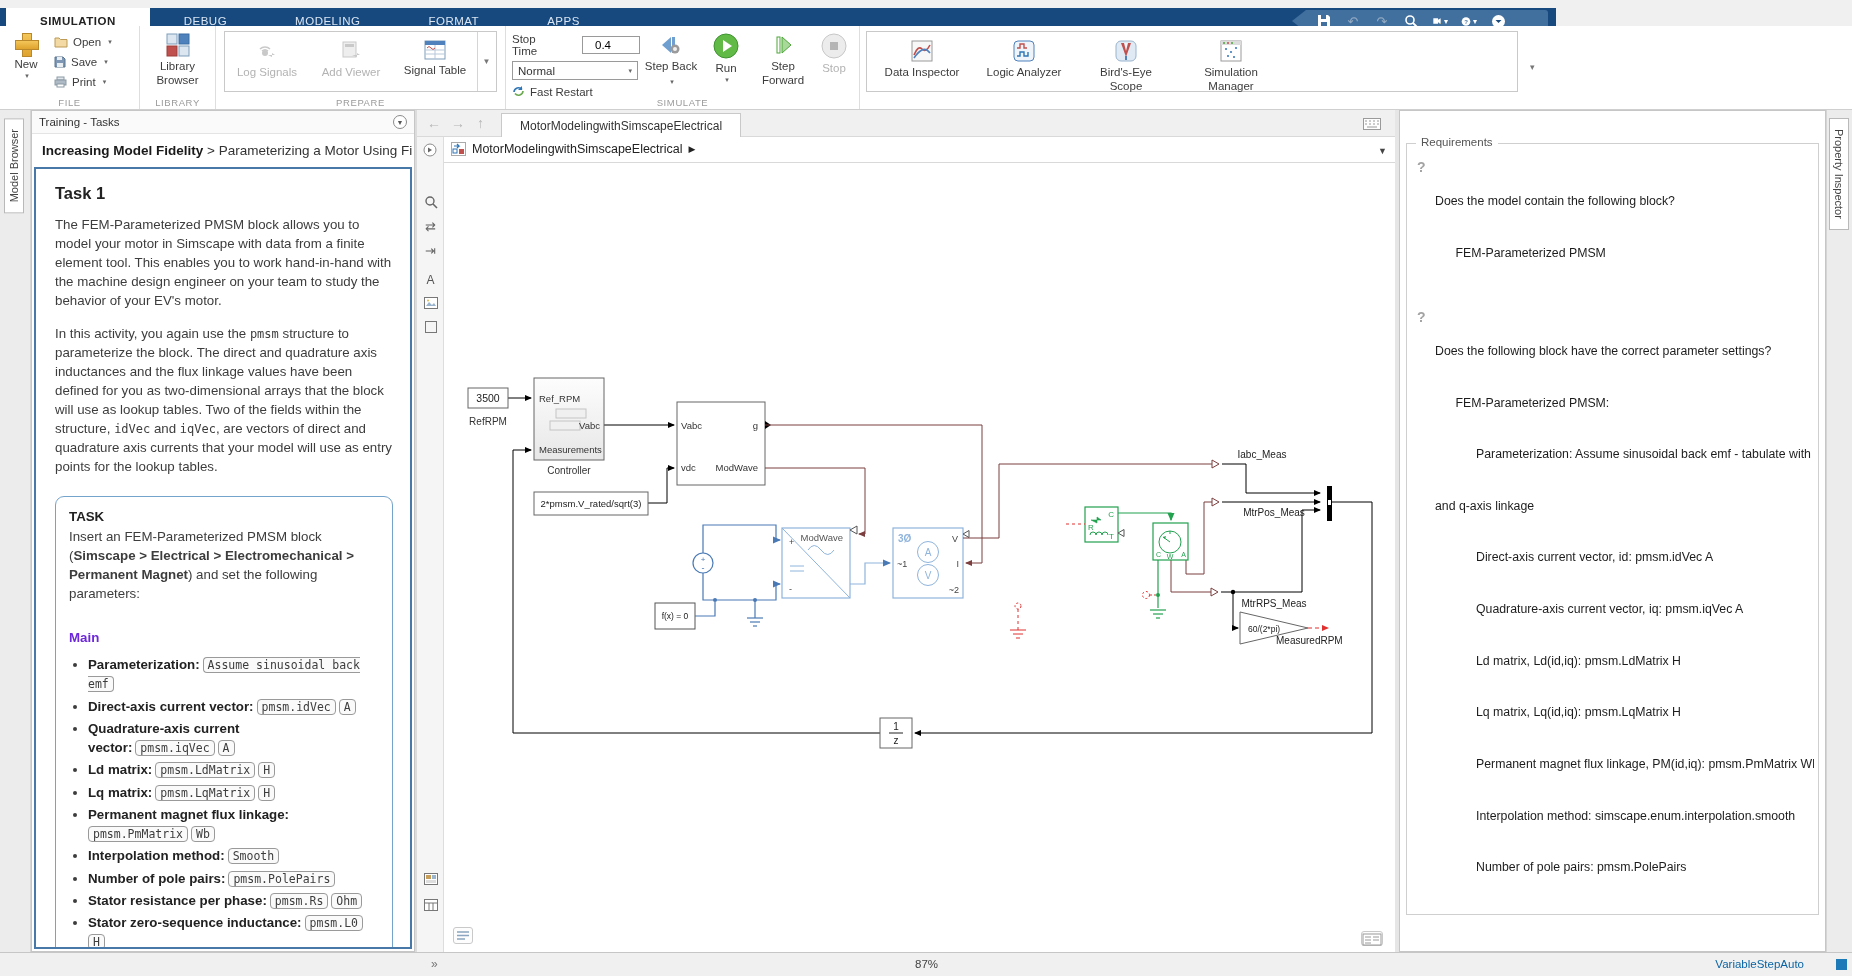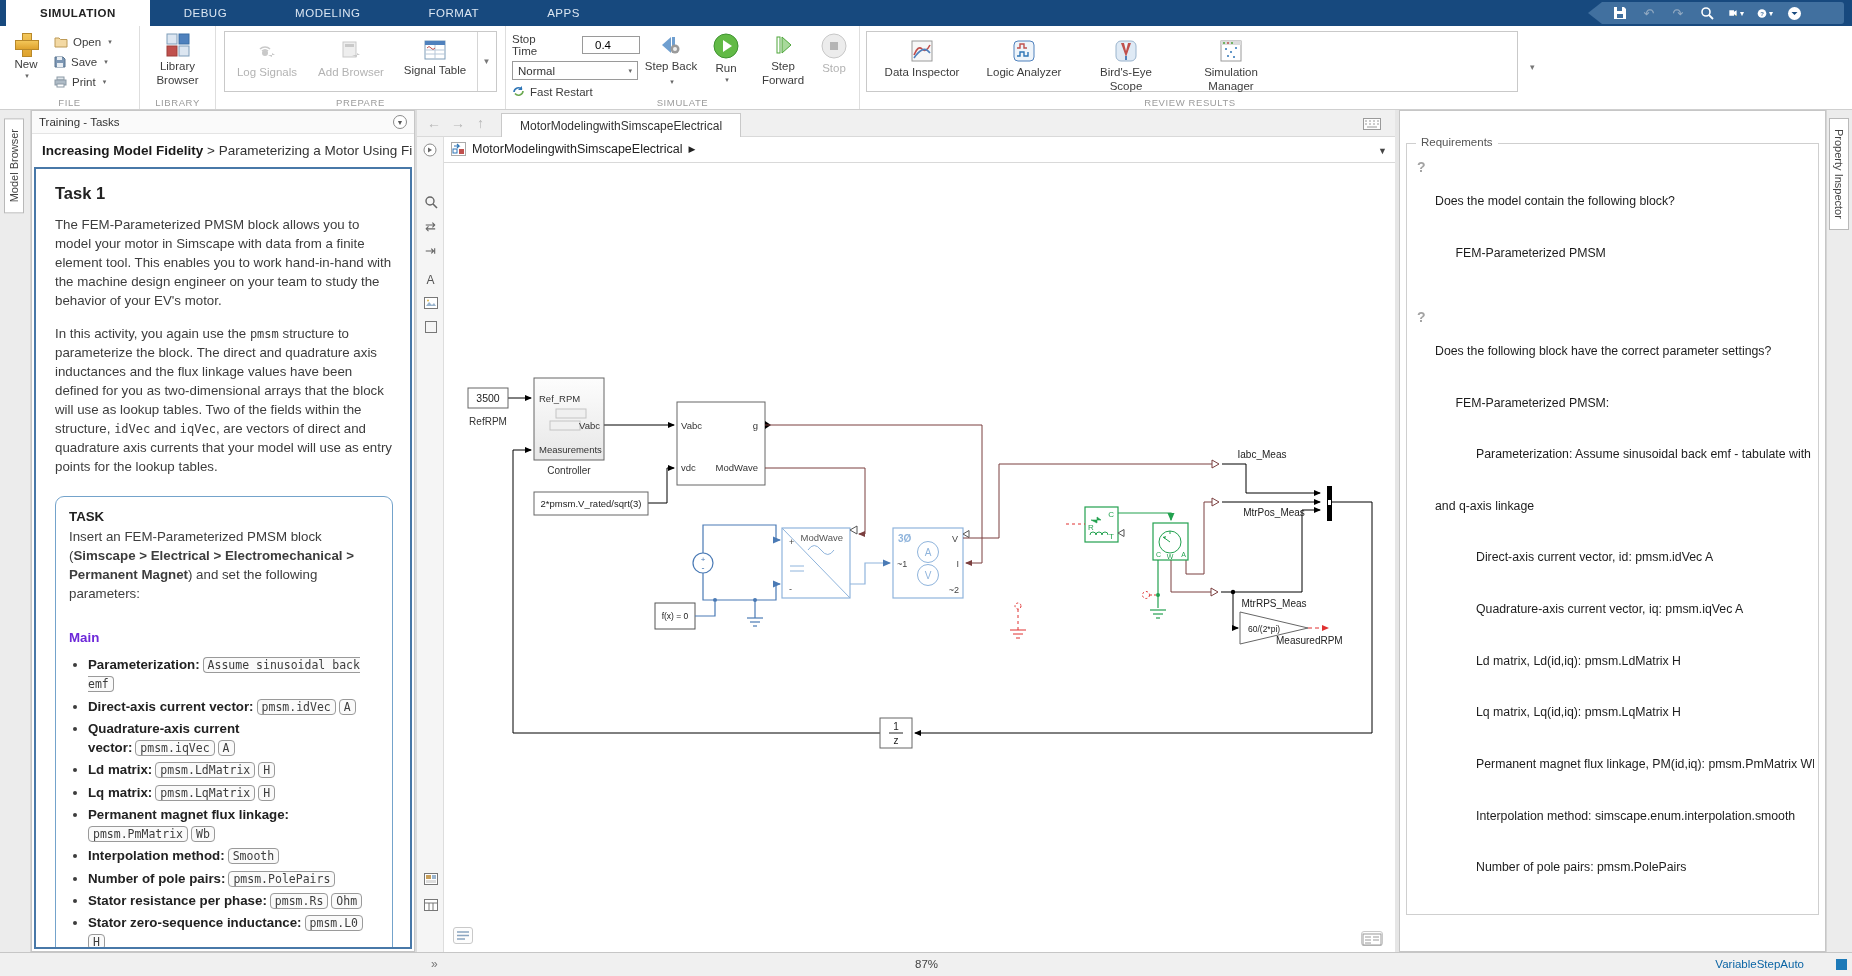--- a/index.html
+++ b/index.html
@@ -1,20 +1,20 @@
 <!DOCTYPE html>
 <html><head>
 <meta charset="utf-8">
 <style>
   * { margin:0; padding:0; box-sizing:border-box; }
   html,body { width:1852px; height:976px; overflow:hidden; background:#f0f0f0;
     font-family:"Liberation Sans", sans-serif; -webkit-font-smoothing:antialiased; }
 
   
-  .tabbar { position:absolute; left:0; top:0; width:1852px; height:26px; background:#17497e; display:flex; align-items:stretch; padding-left:6px; }
+  .tabbar { position:absolute; left:0; top:8px; width:1556px; height:26px; background:#17497e; display:flex; align-items:stretch; padding-left:6px; }
   .rtab { color:#dbe6f2; font-size:11.5px; letter-spacing:.5px; padding:0 34px; line-height:26px; cursor:default; }
   .rtab.active { background:#ffffff; color:#222; font-weight:bold; }
   .qat { position:absolute; right:8px; top:2px; height:22px; width:256px; background:#41709f;
          clip-path:polygon(14px 0,100% 0,100% 100%,14px 100%,0 50%); border-radius:0 3px 3px 0;
          display:flex; align-items:center; gap:13px; padding:0 10px 0 24px; }
   .qic { width:16px; height:16px; display:inline-flex; align-items:center; justify-content:center; color:#fff; font-size:13px; }
   .qic.dim { color:#93aac2; }
   .qic .carr { font-size:8px; margin-left:2px; color:#fff; }
 
   
@@ -208,21 +208,21 @@
             <path d="M13 16h7l-3-2v4z" fill="#c9c9c9"></path>
         </svg>
         <span class="lbl">Log Signals</span>
       </div>
       <div class="bigbtn disabled" style="width:84px;">
         <svg width="24" height="24" viewBox="0 0 24 24">
           <rect x="4" y="3" width="13" height="15" fill="#eee" stroke="#c9c9c9"></rect>
             <rect x="6" y="5" width="9" height="3" fill="#c9c9c9"></rect>
             <path d="M13 16h8l-3-2v4z" fill="#c9c9c9"></path>
         </svg>
-        <span class="lbl">Add Browser</span>
+        <span class="lbl">Add Viewer</span>
       </div>
       <div class="bigbtn" style="width:84px;">
         <svg width="22" height="22" viewBox="0 0 22 22">
           <rect x="1" y="2" width="20" height="18" fill="#fff" stroke="#7f9db9"></rect>
             <rect x="1" y="2" width="20" height="4" fill="#4f81bd"></rect>
           <line x1="1" y1="11" x2="21" y2="11" stroke="#b7c7d8"></line>
             <line x1="1" y1="15" x2="21" y2="15" stroke="#b7c7d8"></line>
             <line x1="11" y1="6" x2="11" y2="20" stroke="#b7c7d8"></line>
           <path d="M3 9q2-3 4 0t4 0" stroke="#c0504d" fill="none"></path>
         </svg>
@@ -318,21 +318,20 @@
           <rect x="2" y="2" width="20" height="20" fill="#fff" stroke="#9a9a9a"></rect>
             <rect x="2" y="2" width="20" height="4" fill="#dcdcdc"></rect>
           <circle cx="5" cy="4" r="1" fill="#4ea63b"></circle>
             <circle cx="9" cy="4" r="1" fill="#c0504d"></circle>
             <circle cx="13" cy="4" r="1" fill="#4ea63b"></circle>
           <path d="M6 10h2M7 9v2M11 13h2M12 12v2M16 9h2M17 8v2M8 17h2M9 16v2M14 18h2M15 17v2" stroke="#2e75b6" stroke-width="1"></path>
         </svg>
         <span class="lbl">Simulation Manager</span>
       </div>
     </div>
-    <div class="grp-caption" style="width:660px;">REVIEW RESULTS</div>
   </div>
 
   <div class="collapse-arrow">▾</div>
 </div>
 
 <div class="leftstrip">
   <div class="vtab flip" style="top:8px;left:4px;">
     <span>Model Browser</span>
   </div>
 </div>

